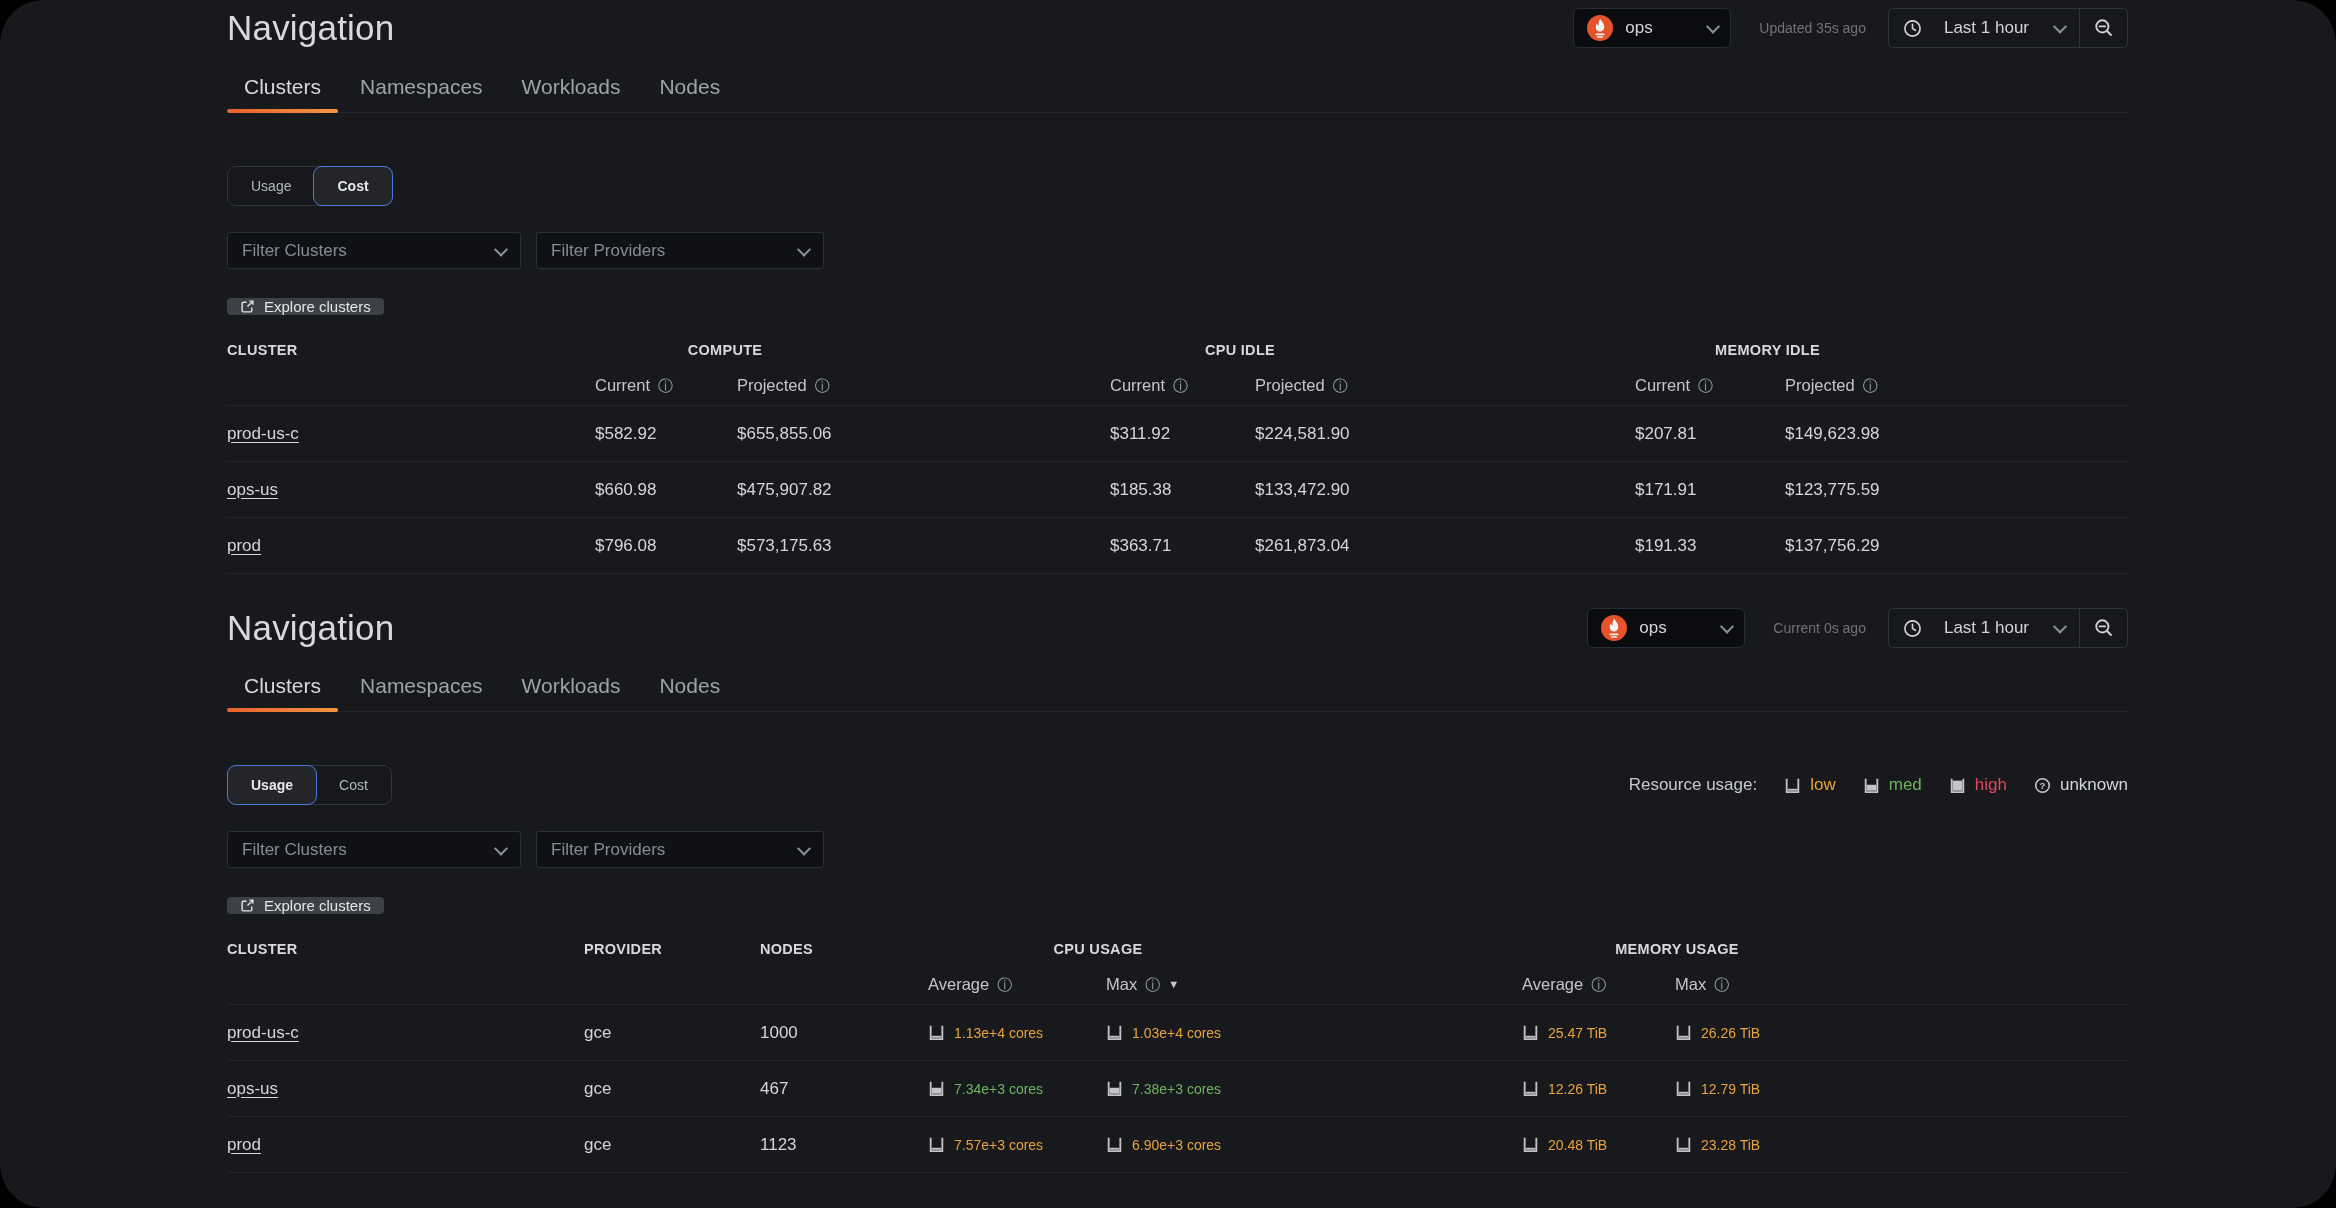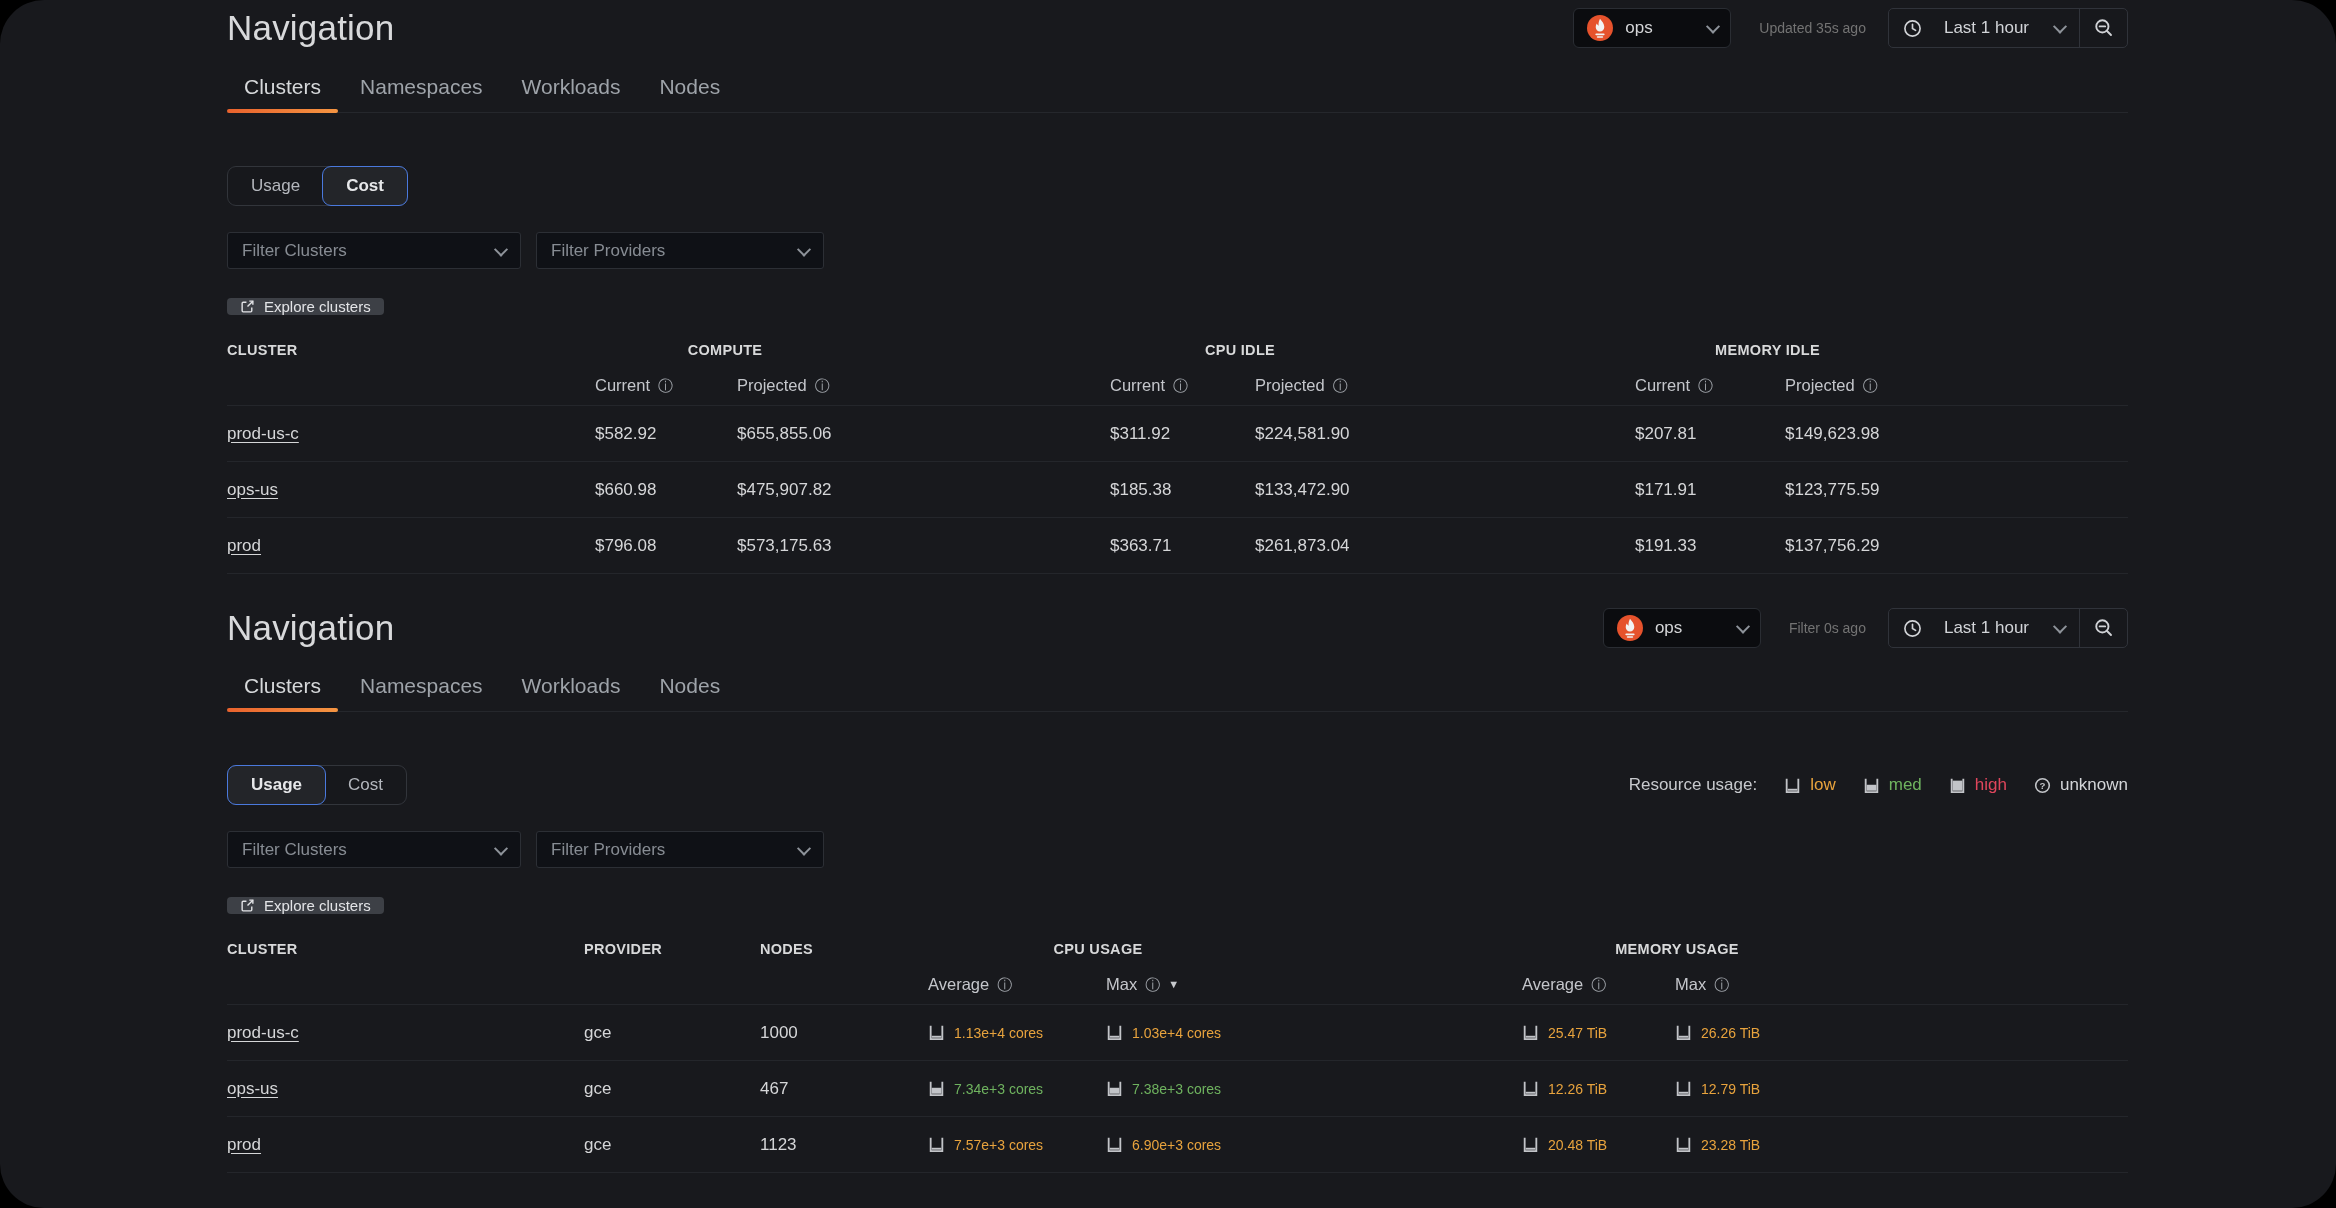--- a/index.html
+++ b/index.html
@@ -31,21 +31,21 @@
   .tabs{display:flex;margin-top:27px;border-bottom:1px solid #25272c;}
   .p2 .tabs{margin-top:26px;}
   .tab{position:relative;padding:0 17px 13px 17px;margin-right:5px;font-size:21px;color:#9ea3a9;cursor:pointer;}
   .tab.is-selected{color:#d6d8da;}
   .tab.is-selected::after{content:"";position:absolute;left:0;right:0;bottom:-1px;height:4px;border-radius:2px;
     background:linear-gradient(90deg,#e9622d,#f59542);}
 
   
   .mode-row{display:flex;align-items:center;justify-content:space-between;margin-top:53px;}
   .seg-group{display:flex;border:1px solid #32353b;border-radius:9px;height:40px;box-sizing:border-box;background:#17181c;}
-  .seg-btn{display:flex;align-items:center;justify-content:center;padding:0 23px;font-size:17px;color:#b4b7bd;
+  .seg-btn{display:flex;align-items:center;justify-content:center;padding:0 23px;font-size:14px;color:#b4b7bd;
     cursor:pointer;border-radius:9px;border:1px solid transparent;margin:-1px;}
   .seg-btn.is-selected{background:#232529;border-color:#4a79dd;color:#e7e8ea;font-weight:700;}
 
   .legend{display:flex;align-items:center;gap:27px;}
   .legend-label{font-size:17px;color:#c7c9cd;}
   .legend-item{display:flex;align-items:center;gap:9px;font-size:17px;}
   .glyph{display:inline-flex;color:#c2c4c8;}
   .glyph svg{display:block;}
   .lvl-low{color:#e8a33d;}
   .lvl-med{color:#6fb35f;}
@@ -241,21 +241,21 @@
             <svg width="28" height="28" viewBox="0 0 28 28">
                   <circle cx="14" cy="14" r="13" fill="#e6522c"></circle>
                   <path fill="#f2f2f2" d="M14 4.8c2 2.6 4.3 5 4.3 8.1 0 2.5-1.9 4.5-4.3 4.5s-4.3-2-4.3-4.5c0-1.2.4-2.3 1-3.4.4 1 1.1 1.8 2 2.2-.5-2.3.2-4.8 1.3-6.9z"></path>
                   <rect x="9.4" y="19.6" width="9.2" height="1.7" rx=".8" fill="#f2f2f2"></rect>
                   <rect x="10.8" y="22.2" width="6.4" height="1.6" rx=".8" fill="#f2f2f2"></rect>
                 </svg>
           </span>
           <span class="ds-label">ops</span>
           <span class="chev"></span>
         </div>
-        <div class="updated">Filter 0s ago</div>
+        <div class="updated">Current 0s ago</div>
         <div class="time-group">
           <div class="time-main">
             <span class="glyph">
               <svg width="19" height="19" viewBox="0 0 16 16">
                     <circle cx="8" cy="8" r="6.4" fill="none" stroke="#d0d2d6" stroke-width="1.4"></circle>
                     <path d="M8 4.5V8l2.6 1.6" stroke="#d0d2d6" stroke-width="1.4" fill="none" stroke-linecap="round"></path>
                   </svg>
             </span>
             <span class="time-label">Last 1 hour</span>
             <span class="chev"></span>

